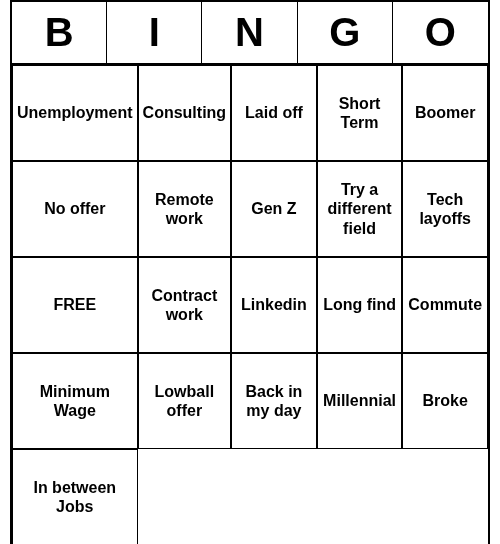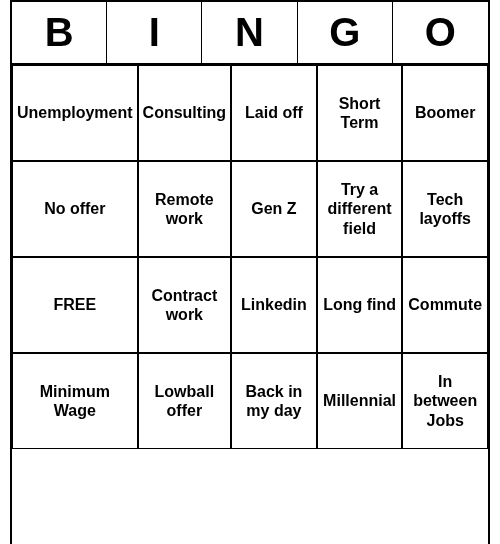--- a/index.html
+++ b/index.html
@@ -113,16 +113,19 @@
       <div class="bingo-cell">
         <span class="sm">Lowball offer</span>
       </div>
       <div class="bingo-cell">
         <span class="sm">Back in my day</span>
       </div>
       <div class="bingo-cell">
         <span class="sm">Millennial</span>
       </div>
       <div class="bingo-cell">
+        <span class="xl">Broke</span>
+      </div>
+      <div class="bingo-cell">
         <span class="sm">In between Jobs</span>
       </div>
     </div>
 </div>
 
 </body></html>

